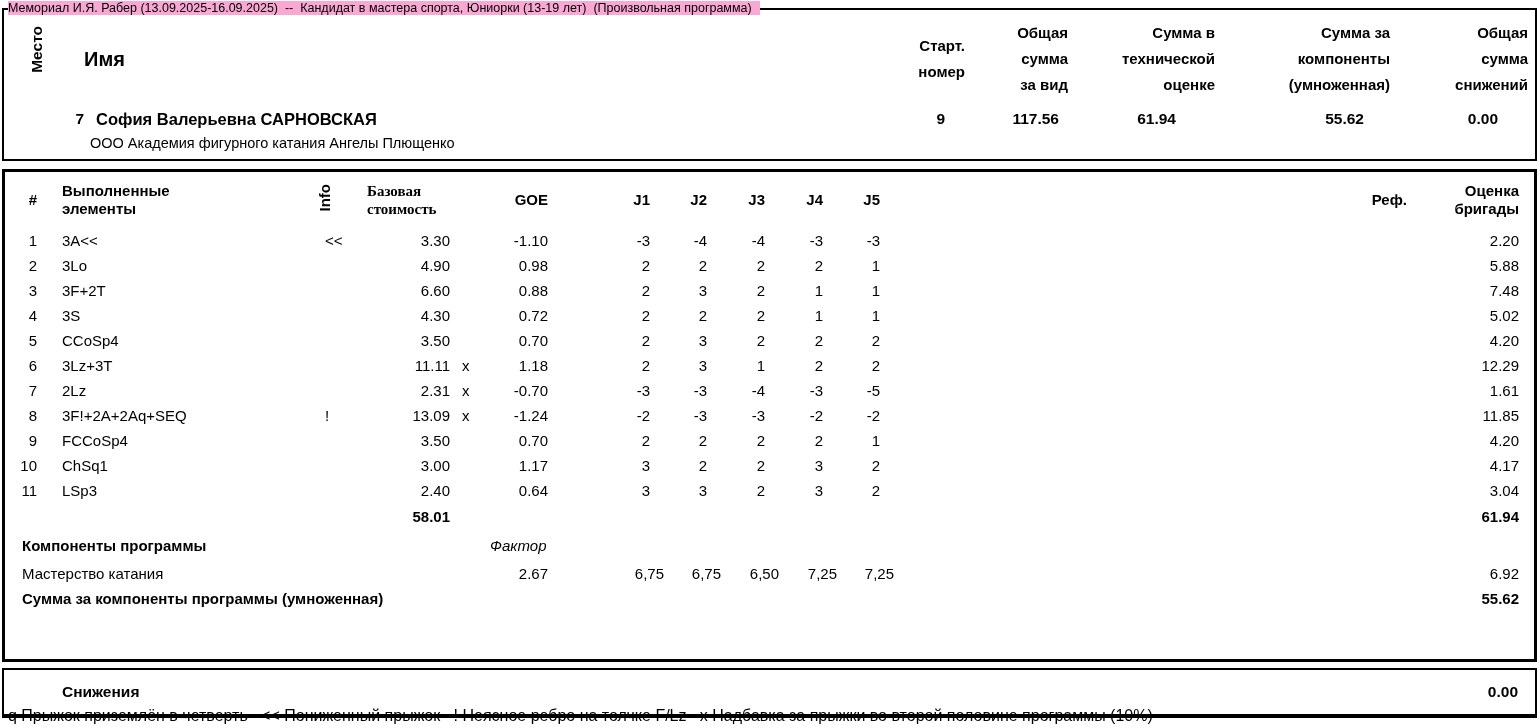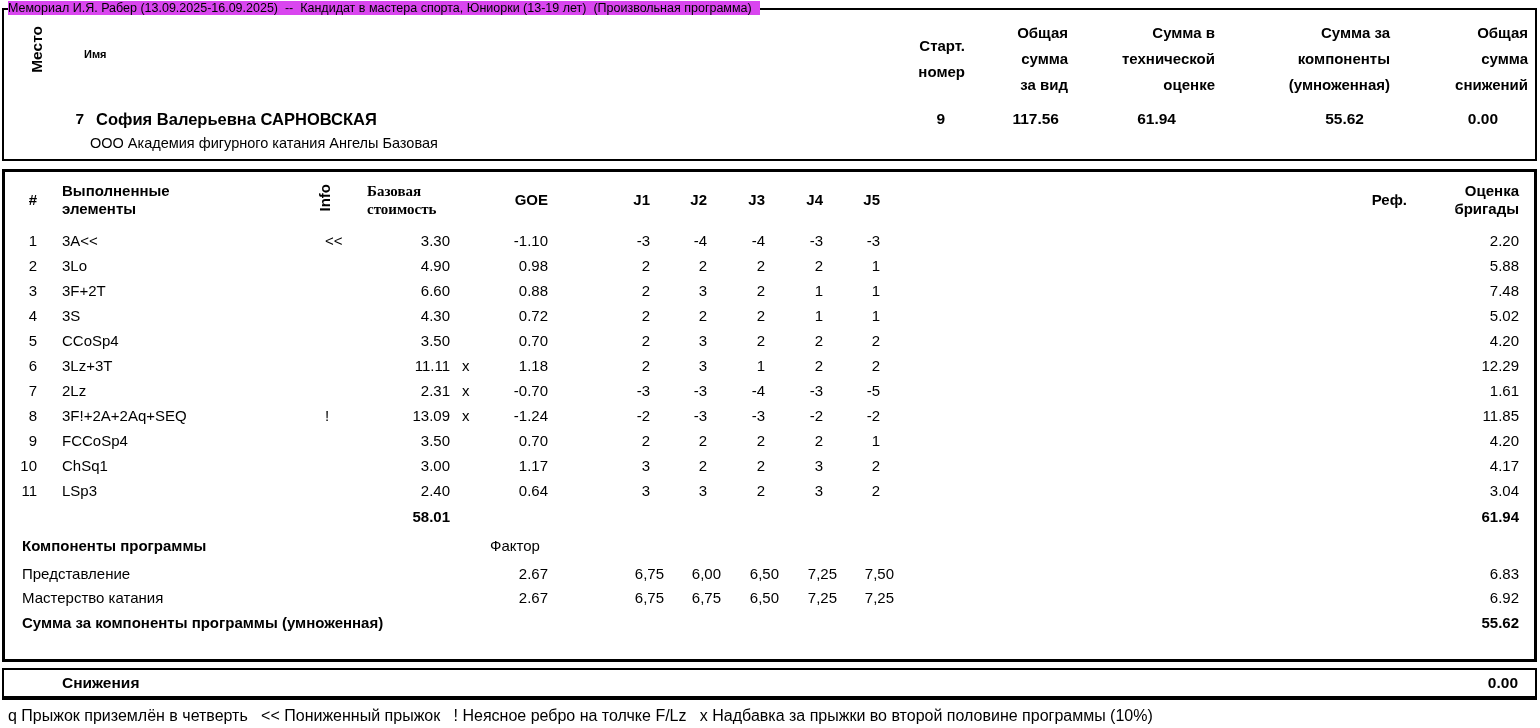--- a/index.html
+++ b/index.html
@@ -3,33 +3,33 @@
 <meta charset="utf-8">
 <style>
   html,body{margin:0;padding:0;background:#fff;}
   body{
     width:1540px;height:728px;position:relative;overflow:hidden;
     font-family:"Liberation Sans", sans-serif;color:#000;
     -webkit-font-smoothing:antialiased;
   }
   .title{
     position:absolute;left:8px;top:1px;z-index:5;
-    font-size:12.5px;white-space:pre;background:#d946ef;padding:0 8px 0 0;
+    font-size:12.5px;white-space:pre;background:#f9a8d4;padding:0 8px 0 0;
   }
   
   .boxA{
     position:absolute;left:2px;top:8px;width:1535px;height:153px;
     border:2px solid #000;box-sizing:border-box;
   }
   .place-rot{
     position:absolute;left:24px;top:16px;
     writing-mode:vertical-rl;transform:rotate(180deg);
     font-weight:bold;font-size:15.5px;
   }
-  .name-hdr{position:absolute;left:80px;top:38px;font-weight:bold;font-size:11px;}
+  .name-hdr{position:absolute;left:80px;top:38px;font-weight:bold;font-size:20px;}
   .sum-heads{
     position:absolute;right:7px;top:10px;display:flex;
     font-weight:bold;font-size:15px;line-height:26px;align-items:center;
   }
   .sum-heads .shc{white-space:pre-line;text-align:right;}
   .shc.c1{width:110px}.shc.c2{width:103px}.shc.c3{width:147px}.shc.c4{width:175px}.shc.c5{width:138px}
   .sum-vals{
     position:absolute;left:0;right:7px;top:100px;display:flex;
     font-weight:bold;font-size:15.5px;align-items:flex-start;
   }
@@ -55,31 +55,31 @@
   .chrow td{height:32px;vertical-align:middle;}
   .crow td{height:24px;}
   .srow td{height:26px;vertical-align:middle;}
   .c-num{text-align:right;padding-right:8px !important;}
   .c-name{text-align:left;padding-left:17px !important;}
   .c-info{padding-left:30px !important;}
   .c-r{text-align:right;padding-right:5px !important;}
   .c-x{padding-left:7px !important;}
   .c-score{text-align:right;padding-right:15px !important;}
   .c-base-h{padding-left:12px !important;font-family:Liberation Serif, serif;}
-  .c-factor-h{padding-left:135px !important;}
+  .c-factor-h{padding-left:135px !important;font-style:italic;}
   .cj{transform:translateX(14px);}
   .b{font-weight:bold;}
   .c-info-hd{text-align:center;}
   .rot{
     display:inline-block;writing-mode:vertical-rl;transform:rotate(180deg);
     font-weight:bold;font-size:15px;
   }
   
   .boxC{
-    position:absolute;left:2px;top:668px;width:1535px;height:32px;
+    position:absolute;left:2px;top:668px;width:1535px;height:50px;
     border:2px solid #000;border-bottom-width:4px;box-sizing:border-box;
     display:flex;align-items:center;justify-content:space-between;
     font-weight:bold;font-size:15.5px;
   }
   .boxC .ded-label{padding-left:58px;}
   .boxC .ded-value{padding-right:17px;}
   .footnote{position:absolute;left:8px;top:707px;font-size:16px;white-space:pre;}
 </style>
 </head>
 <body>
@@ -107,21 +107,21 @@
   </div>
   <div class="sum-vals">
     <div class="sv-place">7</div>
     <div class="sv-name">София Валерьевна САРНОВСКАЯ</div>
     <div class="sv c1">9</div>
     <div class="sv c2">117.56</div>
     <div class="sv c3">61.94</div>
     <div class="sv c4">55.62</div>
     <div class="sv c5">0.00</div>
   </div>
-  <div class="club">ООО Академия фигурного катания Ангелы Базовая</div>
+  <div class="club">ООО Академия фигурного катания Ангелы Плющенко</div>
 </div>
 
 <div class="boxB">
   <table class="protocol">
     <colgroup>
       <col style="width:40px">
         <col style="width:250px">
         <col style="width:60px">
       <col style="width:100px">
         <col style="width:28px">
@@ -326,31 +326,20 @@
       <td colspan="8"></td>
       <td class="c-score b">61.94</td>
     </tr>
     <tr class="chrow">
       <td colspan="3" class="c-name b">Компоненты программы</td>
       <td colspan="3" class="c-factor-h">Фактор</td>
       <td colspan="6"></td>
       <td></td>
     </tr>
     <tr class="crow">
-      <td colspan="3" class="c-name">Представление</td>
-      <td colspan="3" class="c-r">2.67</td>
-      <td class="c-r cj">6,75</td>
-      <td class="c-r cj">6,00</td>
-      <td class="c-r cj">6,50</td>
-      <td class="c-r cj">7,25</td>
-      <td class="c-r cj">7,50</td>
-      <td></td>
-      <td class="c-score">6.83</td>
-    </tr>
-    <tr class="crow">
       <td colspan="3" class="c-name">Мастерство катания</td>
       <td colspan="3" class="c-r">2.67</td>
       <td class="c-r cj">6,75</td>
       <td class="c-r cj">6,75</td>
       <td class="c-r cj">6,50</td>
       <td class="c-r cj">7,25</td>
       <td class="c-r cj">7,25</td>
       <td></td>
       <td class="c-score">6.92</td>
     </tr>

